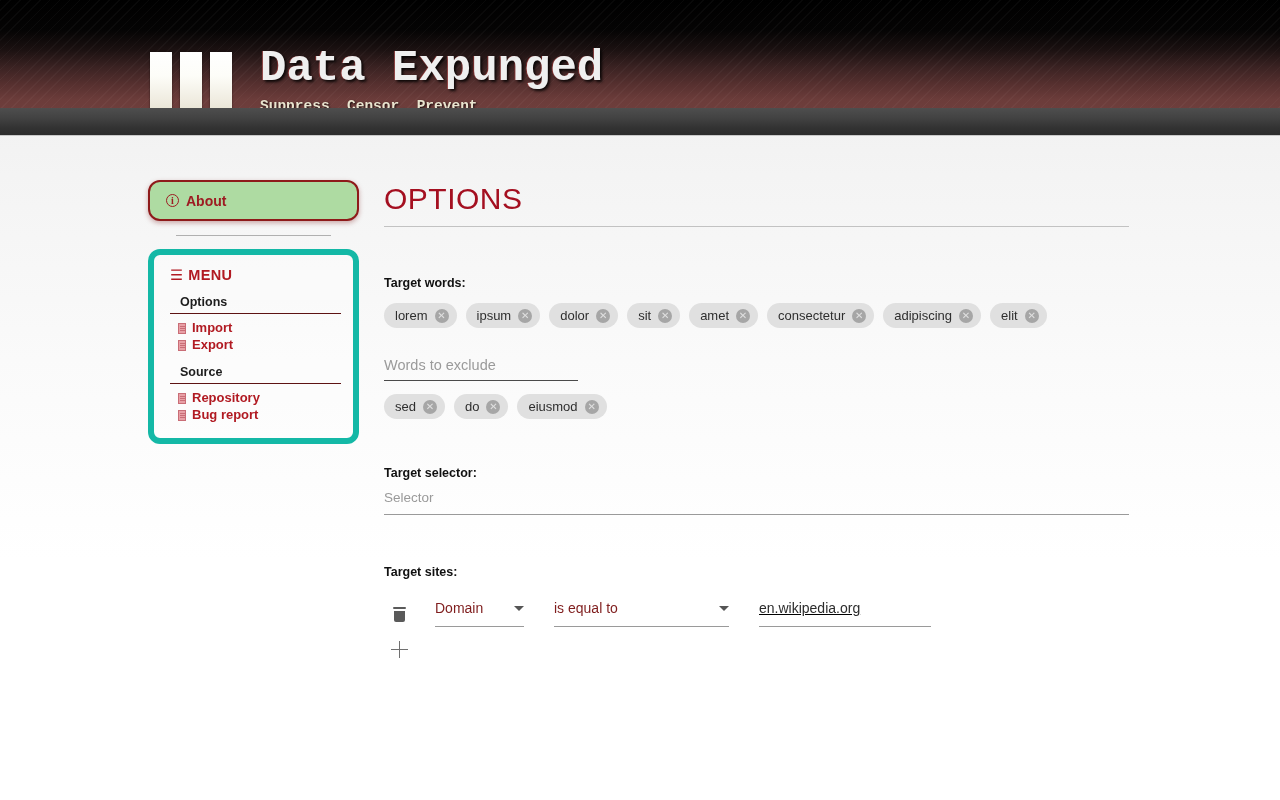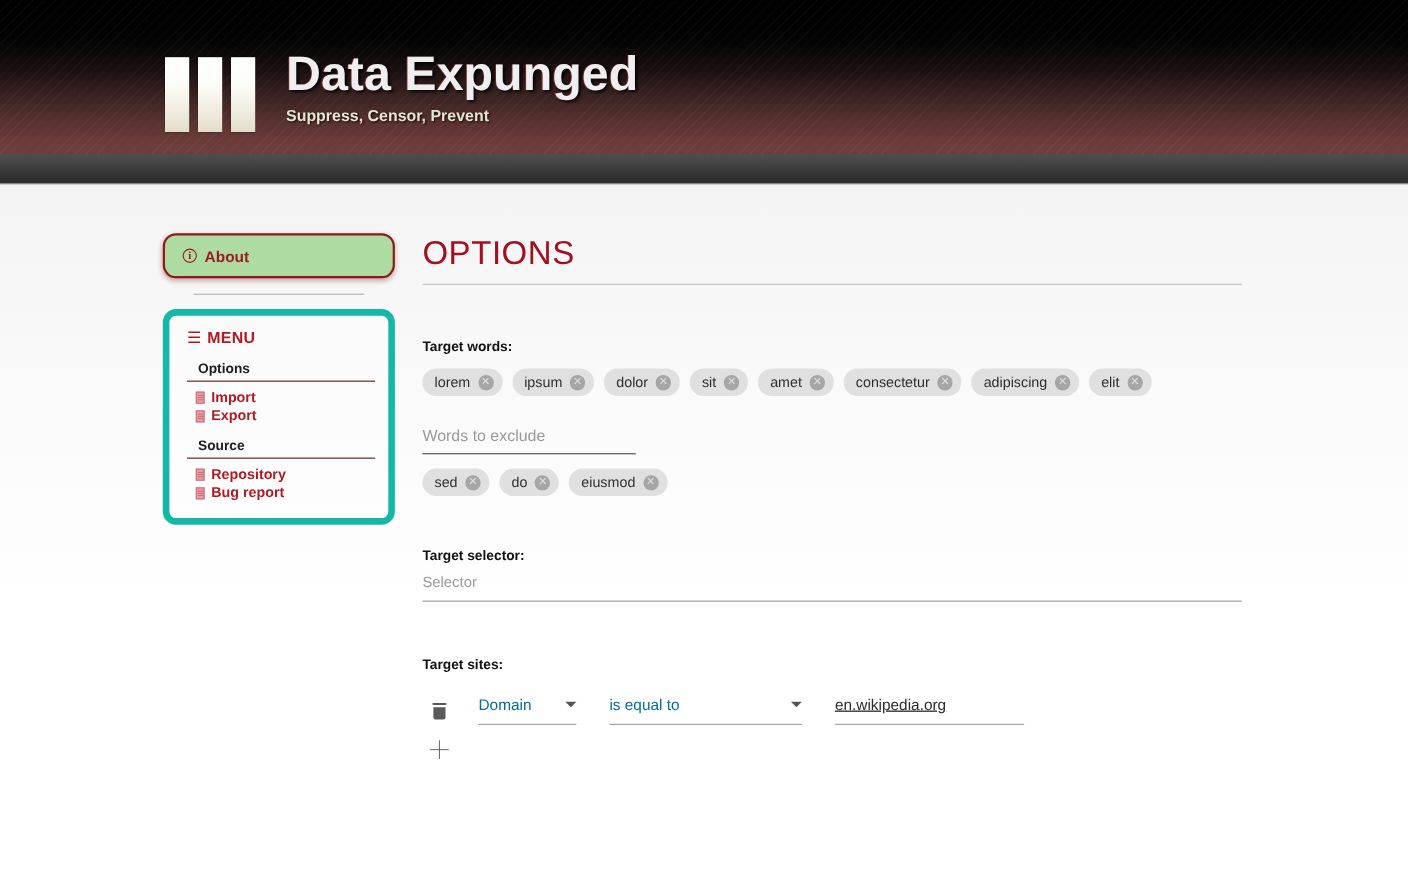--- a/index.html
+++ b/index.html
@@ -10,36 +10,37 @@
     font-family: "Liberation Sans", sans-serif;
   }
   body {
     background: linear-gradient(to bottom, #ededed 0%, #f4f4f4 22%, #fafafa 45%, #ffffff 70%, #ffffff 100%);
   }
 
   
   .header {
     position: relative;
     width: 1280px;
-    height: 140px;
+    height: 108px;
     background:
       repeating-linear-gradient(135deg,
         rgba(255,255,255,0.030) 0px,
         rgba(255,255,255,0.030) 1px,
         rgba(0,0,0,0) 1px,
         rgba(0,0,0,0) 7px),
       linear-gradient(to bottom,
         #000000 0%,
         #050404 28%,
         #1b1111 46%,
         #3a2222 62%,
         #56302f 78%,
         #6b3c3a 92%,
         #6e3e3c 100%);
     overflow: hidden;
+    font-family: Liberation Mono, monospace;
   }
   .header-inner {
     position: absolute;
     left: 150px;
     top: 46px;
     display: flex;
     align-items: flex-start;
   }
   .logo-bars {
     display: flex;
@@ -308,21 +309,21 @@
     margin-right: 30px;
     cursor: pointer;
   }
   .mat-select .row {
     display: flex;
     align-items: center;
     justify-content: space-between;
   }
   .mat-select .val {
     font-size: 14px;
-    color: #0369a1;
+    color: #7f1d1d;
     line-height: 19px;
     text-align: right;
   }
   .caret {
     width: 0; height: 0;
     margin-left: 14px;
     border-left: 5px solid transparent;
     border-right: 5px solid transparent;
     border-top: 5px solid #555555;
   }

